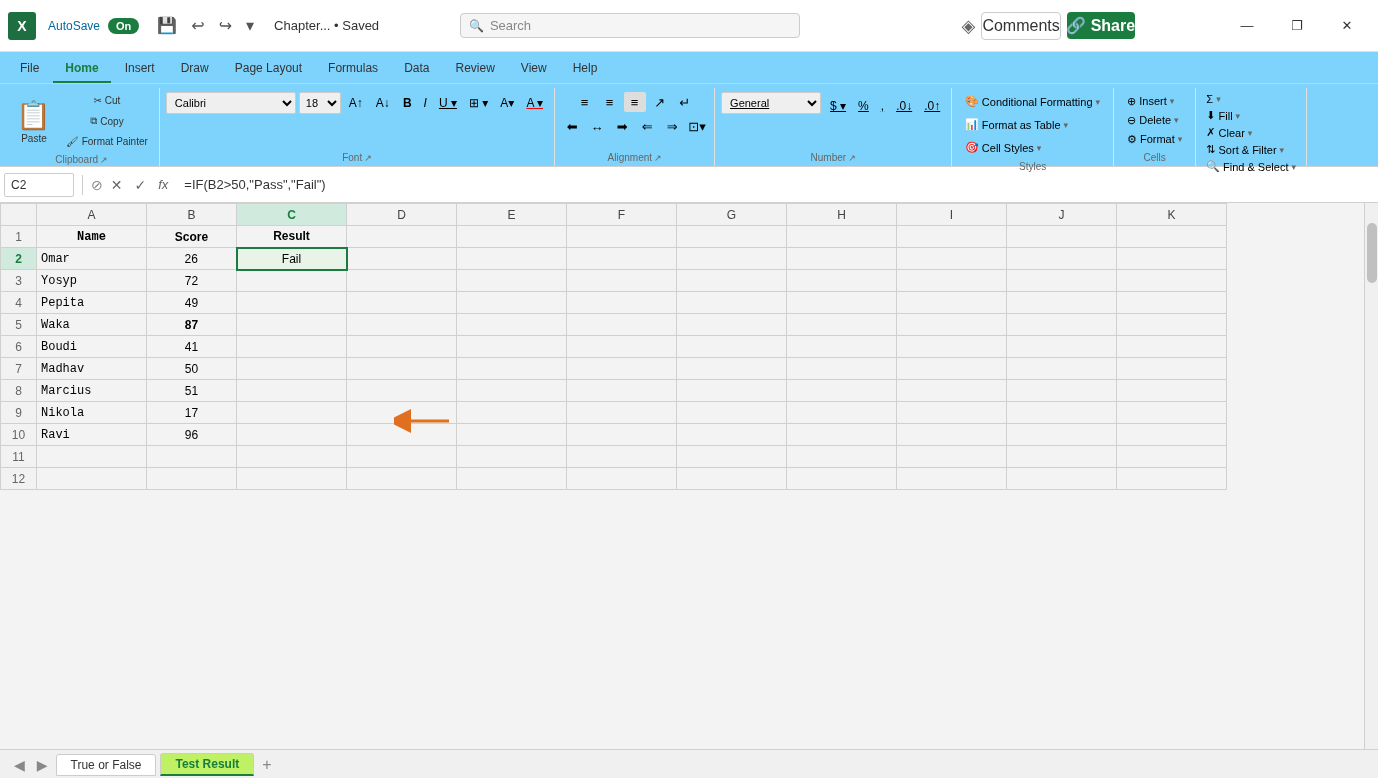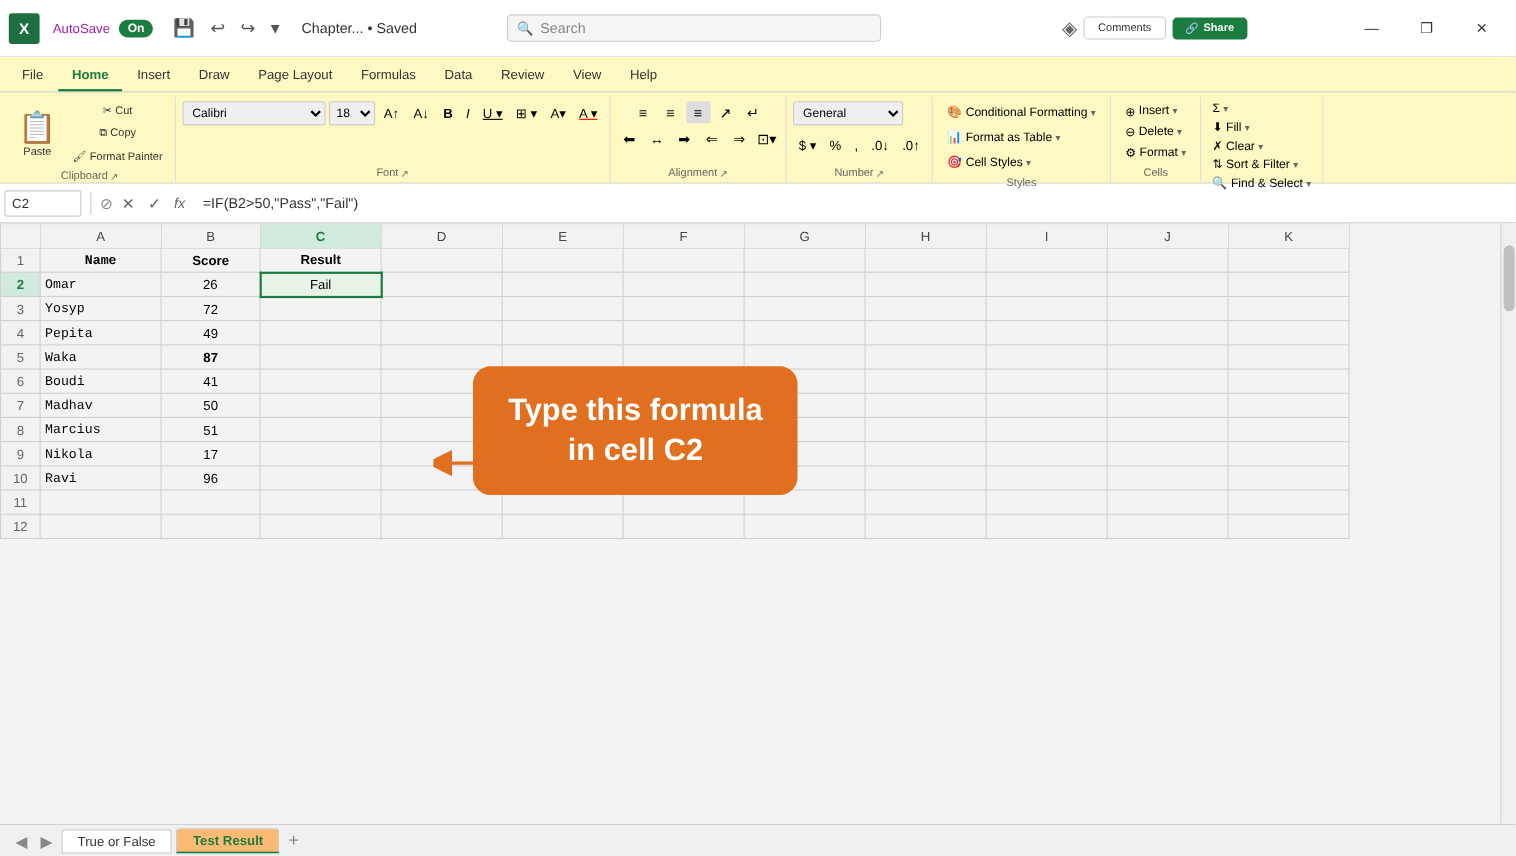--- a/index.html
+++ b/index.html
@@ -18,21 +18,21 @@
     .excel-logo {
       width: 28px; height: 28px;
       background: #1D6F42;
       color: white;
       font-weight: bold;
       font-size: 14px;
       display: flex; align-items: center; justify-content: center;
       border-radius: 3px;
       flex-shrink: 0;
     }
-    .autosave-label { font-size: 12px; color: #a21caf; margin-left: 4px; }
+    .autosave-label { font-size: 12px; color: #0369a1; margin-left: 4px; }
     .toggle-on {
       background: #1a7c3e;
       color: white;
       border-radius: 20px;
       padding: 2px 8px;
       font-size: 11px;
       font-weight: bold;
     }
     .title-bar-icons { display: flex; align-items: center; gap: 6px; margin-left: 6px; }
     .tb-icon { font-size: 16px; color: #555; cursor: pointer; padding: 2px 4px; }
@@ -43,21 +43,21 @@
       display: flex; align-items: center; padding: 4px 8px;
       background: #f5f5f5;
     }
     .search-box span { color: #888; margin-right: 6px; }
     .window-controls { margin-left: auto; display: flex; align-items: center; gap: 4px; }
     .wc-btn { width: 46px; height: 30px; display: flex; align-items: center; justify-content: center; font-size: 13px; cursor: pointer; color: #333; }
     .diamond-icon { font-size: 18px; color: #666; }
 
     
     .ribbon {
-      background: #fef9c3;
+      background: #7dd3fc;
       border-bottom: 1px solid #d0d0d0;
     }
     .ribbon-tabs {
       display: flex;
       padding: 0 8px;
       gap: 2px;
       border-bottom: 1px solid #d0d0d0;
       height: 32px;
       align-items: flex-end;
     }
@@ -149,21 +149,21 @@
     
     .cells-col { display: flex; flex-direction: column; gap: 2px; }
     .cells-btn { display: flex; align-items: center; gap: 3px; padding: 1px 6px; border: 1px solid transparent; border-radius: 2px; cursor: pointer; font-size: 11px; white-space: nowrap; }
 
     
     .editing-col { display: flex; flex-direction: column; gap: 2px; }
     .editing-btn { display: flex; align-items: center; gap: 3px; padding: 1px 4px; font-size: 11px; cursor: pointer; border-radius: 2px; white-space: nowrap; }
 
     
     .comments-btn, .share-btn {
-      padding: 4px 12px; border-radius: 4px; font-size: 10px; cursor: pointer; display: flex; align-items: center; gap: 4px;
+      padding: 4px 0; border-radius: 4px; font-size: 16px; cursor: pointer; display: flex; align-items: center; gap: 4px;
     }
     .comments-btn { border: 1px solid #ccc; background: #fff; color: #333; }
     .share-btn { background: #1a7c3e; color: white; border: none; font-weight: 600; }
 
     
     .formula-bar {
       height: 36px; background: #fff; border-bottom: 1px solid #d0d0d0;
       display: flex; align-items: center; padding: 0 4px; gap: 4px;
     }
     .cell-ref-box {
@@ -285,21 +285,21 @@
     .sheet-tab {
       padding: 3px 14px;
       border: 1px solid #ccc;
       border-radius: 3px 3px 0 0;
       cursor: pointer;
       font-size: 12px;
       background: #fff;
       color: #333;
     }
     .sheet-tab.active {
-      background: #fdba74;
+      background: #bef264;
       border-bottom: 2px solid #1a7c3e;
       color: #1a7c3e;
       font-weight: 600;
     }
     .sheet-add { font-size: 16px; color: #888; cursor: pointer; padding: 0 4px; }
     .status-right { display: flex; align-items: center; gap: 8px; margin-left: auto; }
     .view-icons { display: flex; gap: 4px; }
     .view-icon { font-size: 14px; color: #666; cursor: pointer; }
     .zoom-slider { width: 100px; }
     .zoom-label { font-size: 11px; color: #555; }
@@ -454,21 +454,21 @@
           <div class="align-btn">⊡▾</div>
         </div>
       </div>
       <div class="ribbon-group-label">
         <span>Alignment</span>
         <span style="font-size:9px;">↗</span>
       </div>
     </div>
 
     <div class="ribbon-group">
-      <div class="ribbon-group-content" style="flex-direction:column;align-items:flex-start;gap:4px;">
+      <div class="ribbon-group-content" style="flex-direction:row;align-items:flex-start;gap:4px;text-decoration:underline;">
         <select class="number-select">
           <option>General</option>
         </select>
         <div class="number-row">
           <button class="small-btn">$ ▾</button>
           <button class="small-btn">%</button>
           <button class="small-btn">,</button>
           <button class="small-btn">.0↓</button>
           <button class="small-btn">.0↑</button>
         </div>
@@ -768,22 +768,20 @@
             </tr>
           </tbody>
       </table>
     </div>
   </div>
 
   <div class="v-scrollbar">
     <div class="v-scrollbar-thumb"></div>
   </div>
 
-  <div class="tooltip-overlay" style="white-space:pre-line;">Type this formula
-in cell C2</div>
 
   <svg class="tooltip-arrow" width="60" height="30" viewBox="0 0 60 30">
     <defs>
       <marker id="arrowhead" markerWidth="8" markerHeight="8" refX="4" refY="4" orient="auto">
         <polygon points="0 0, 8 4, 0 8" fill="#e07020"></polygon>
       </marker>
     </defs>
     <line x1="55" y1="15" x2="5" y2="15" stroke="#e07020" stroke-width="3" marker-end="url(#arrowhead)"></line>
   </svg>
 </div>

